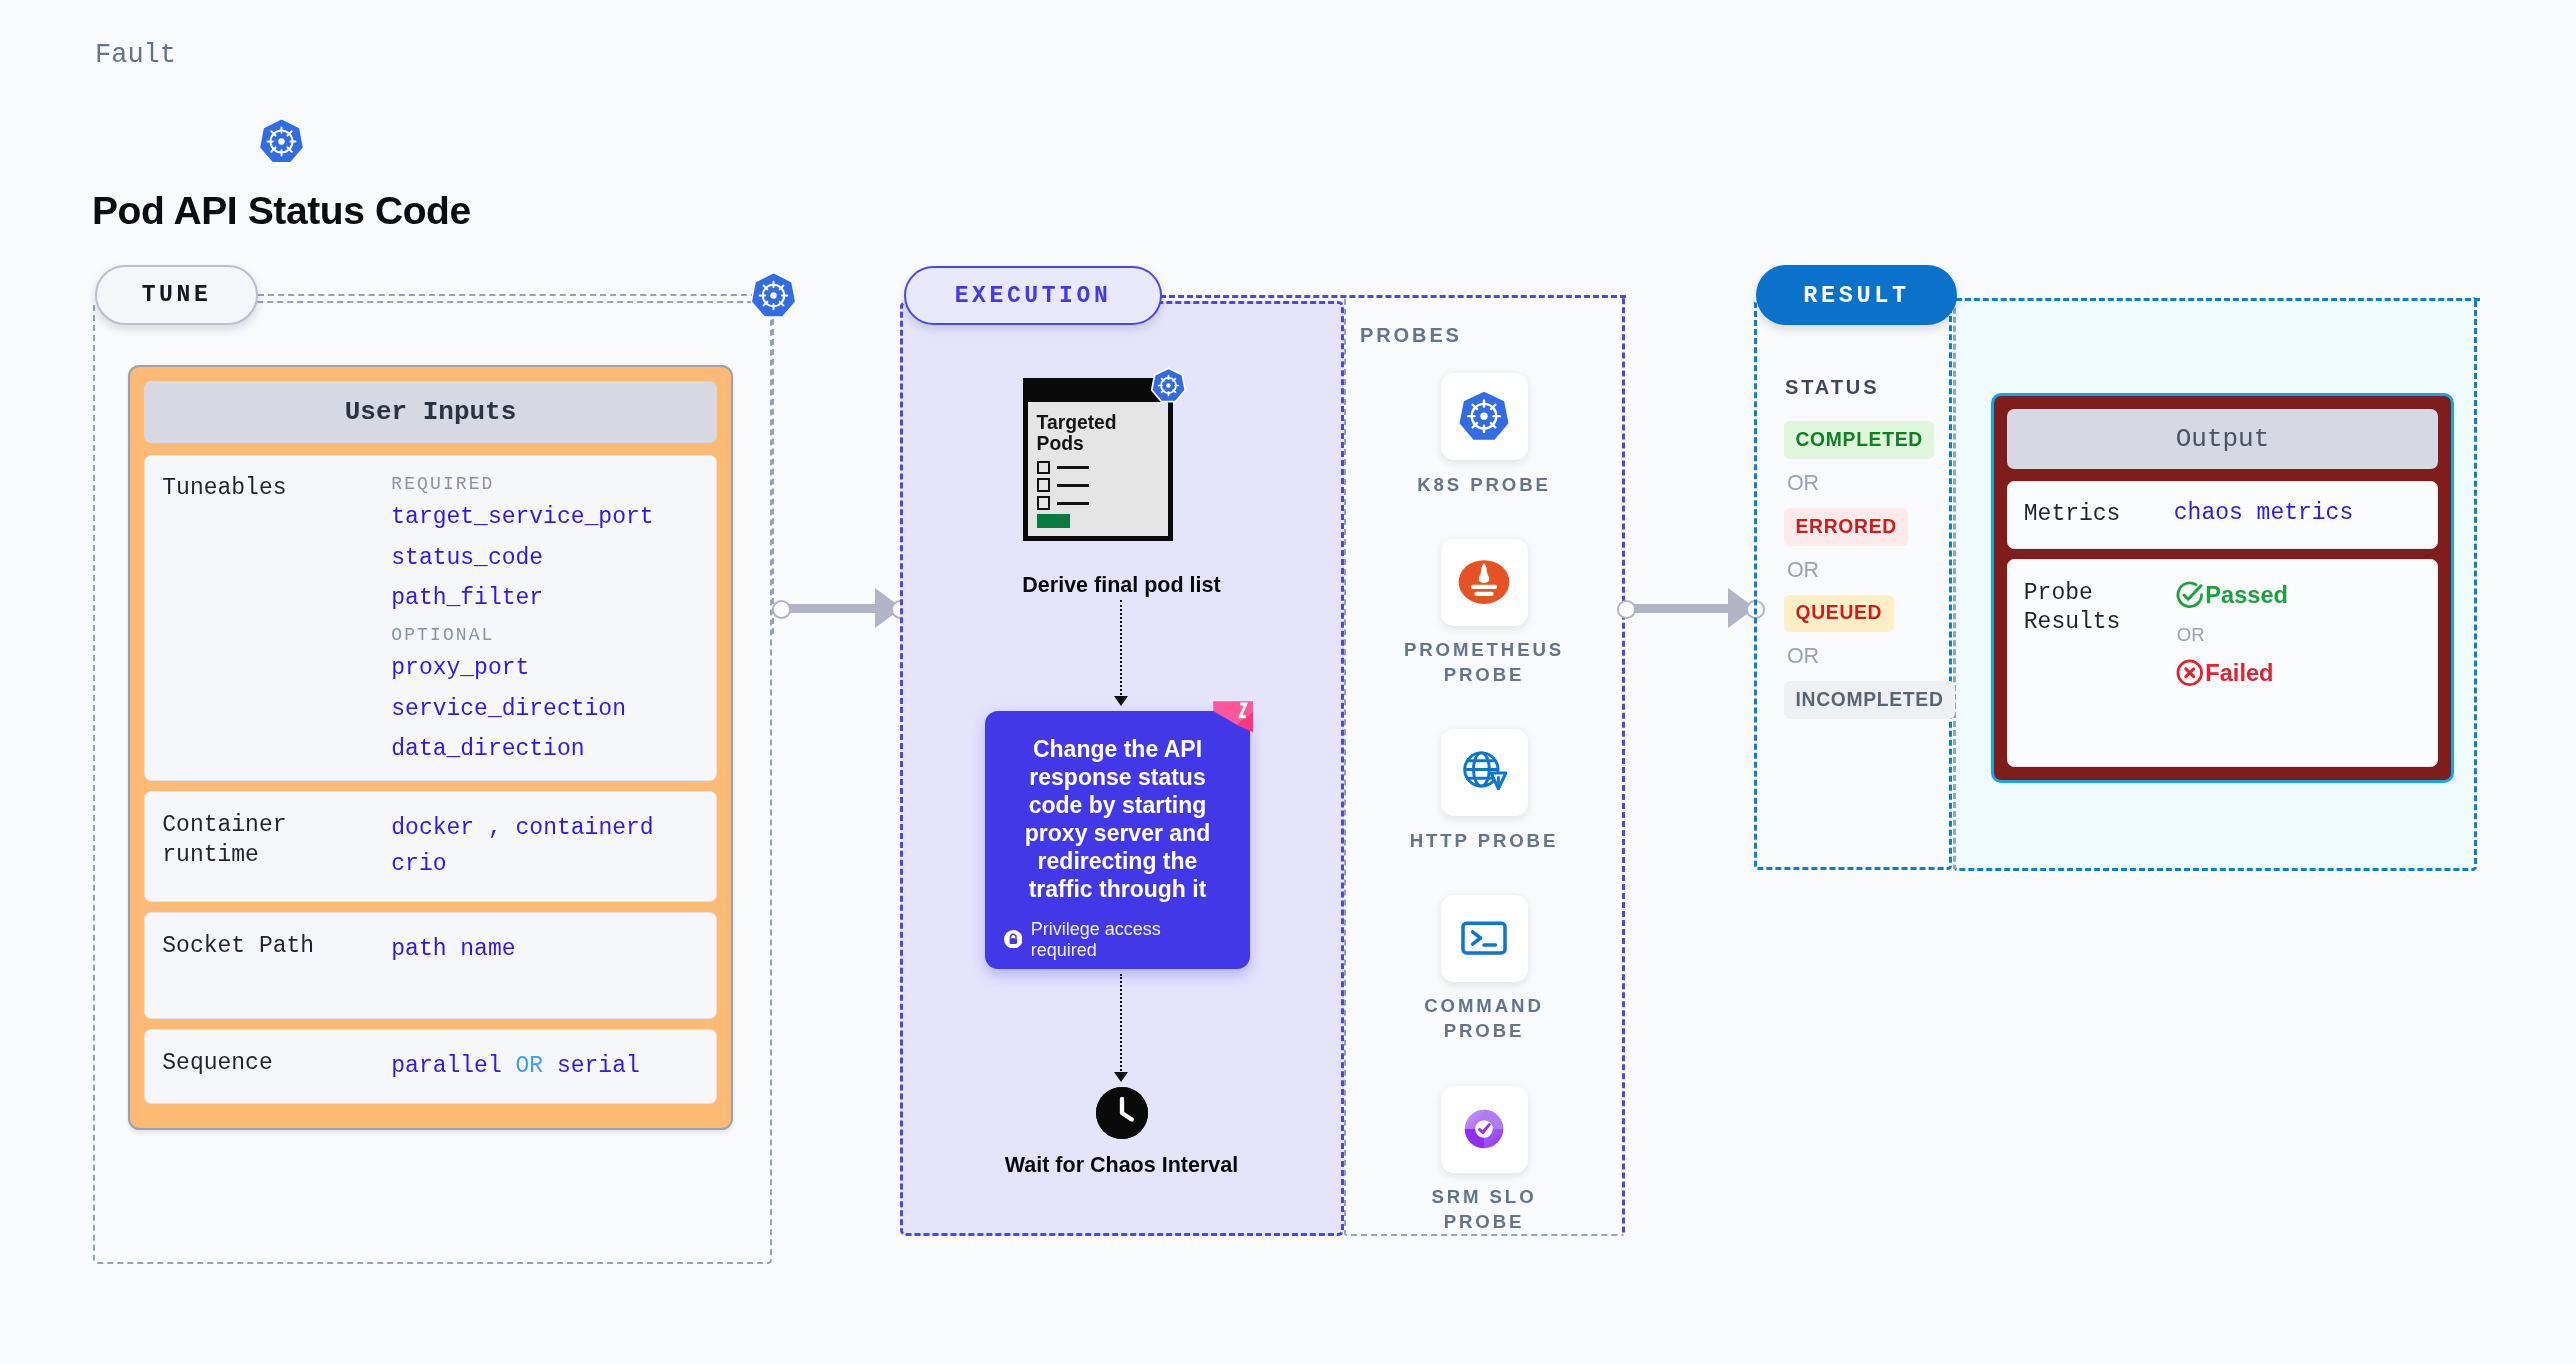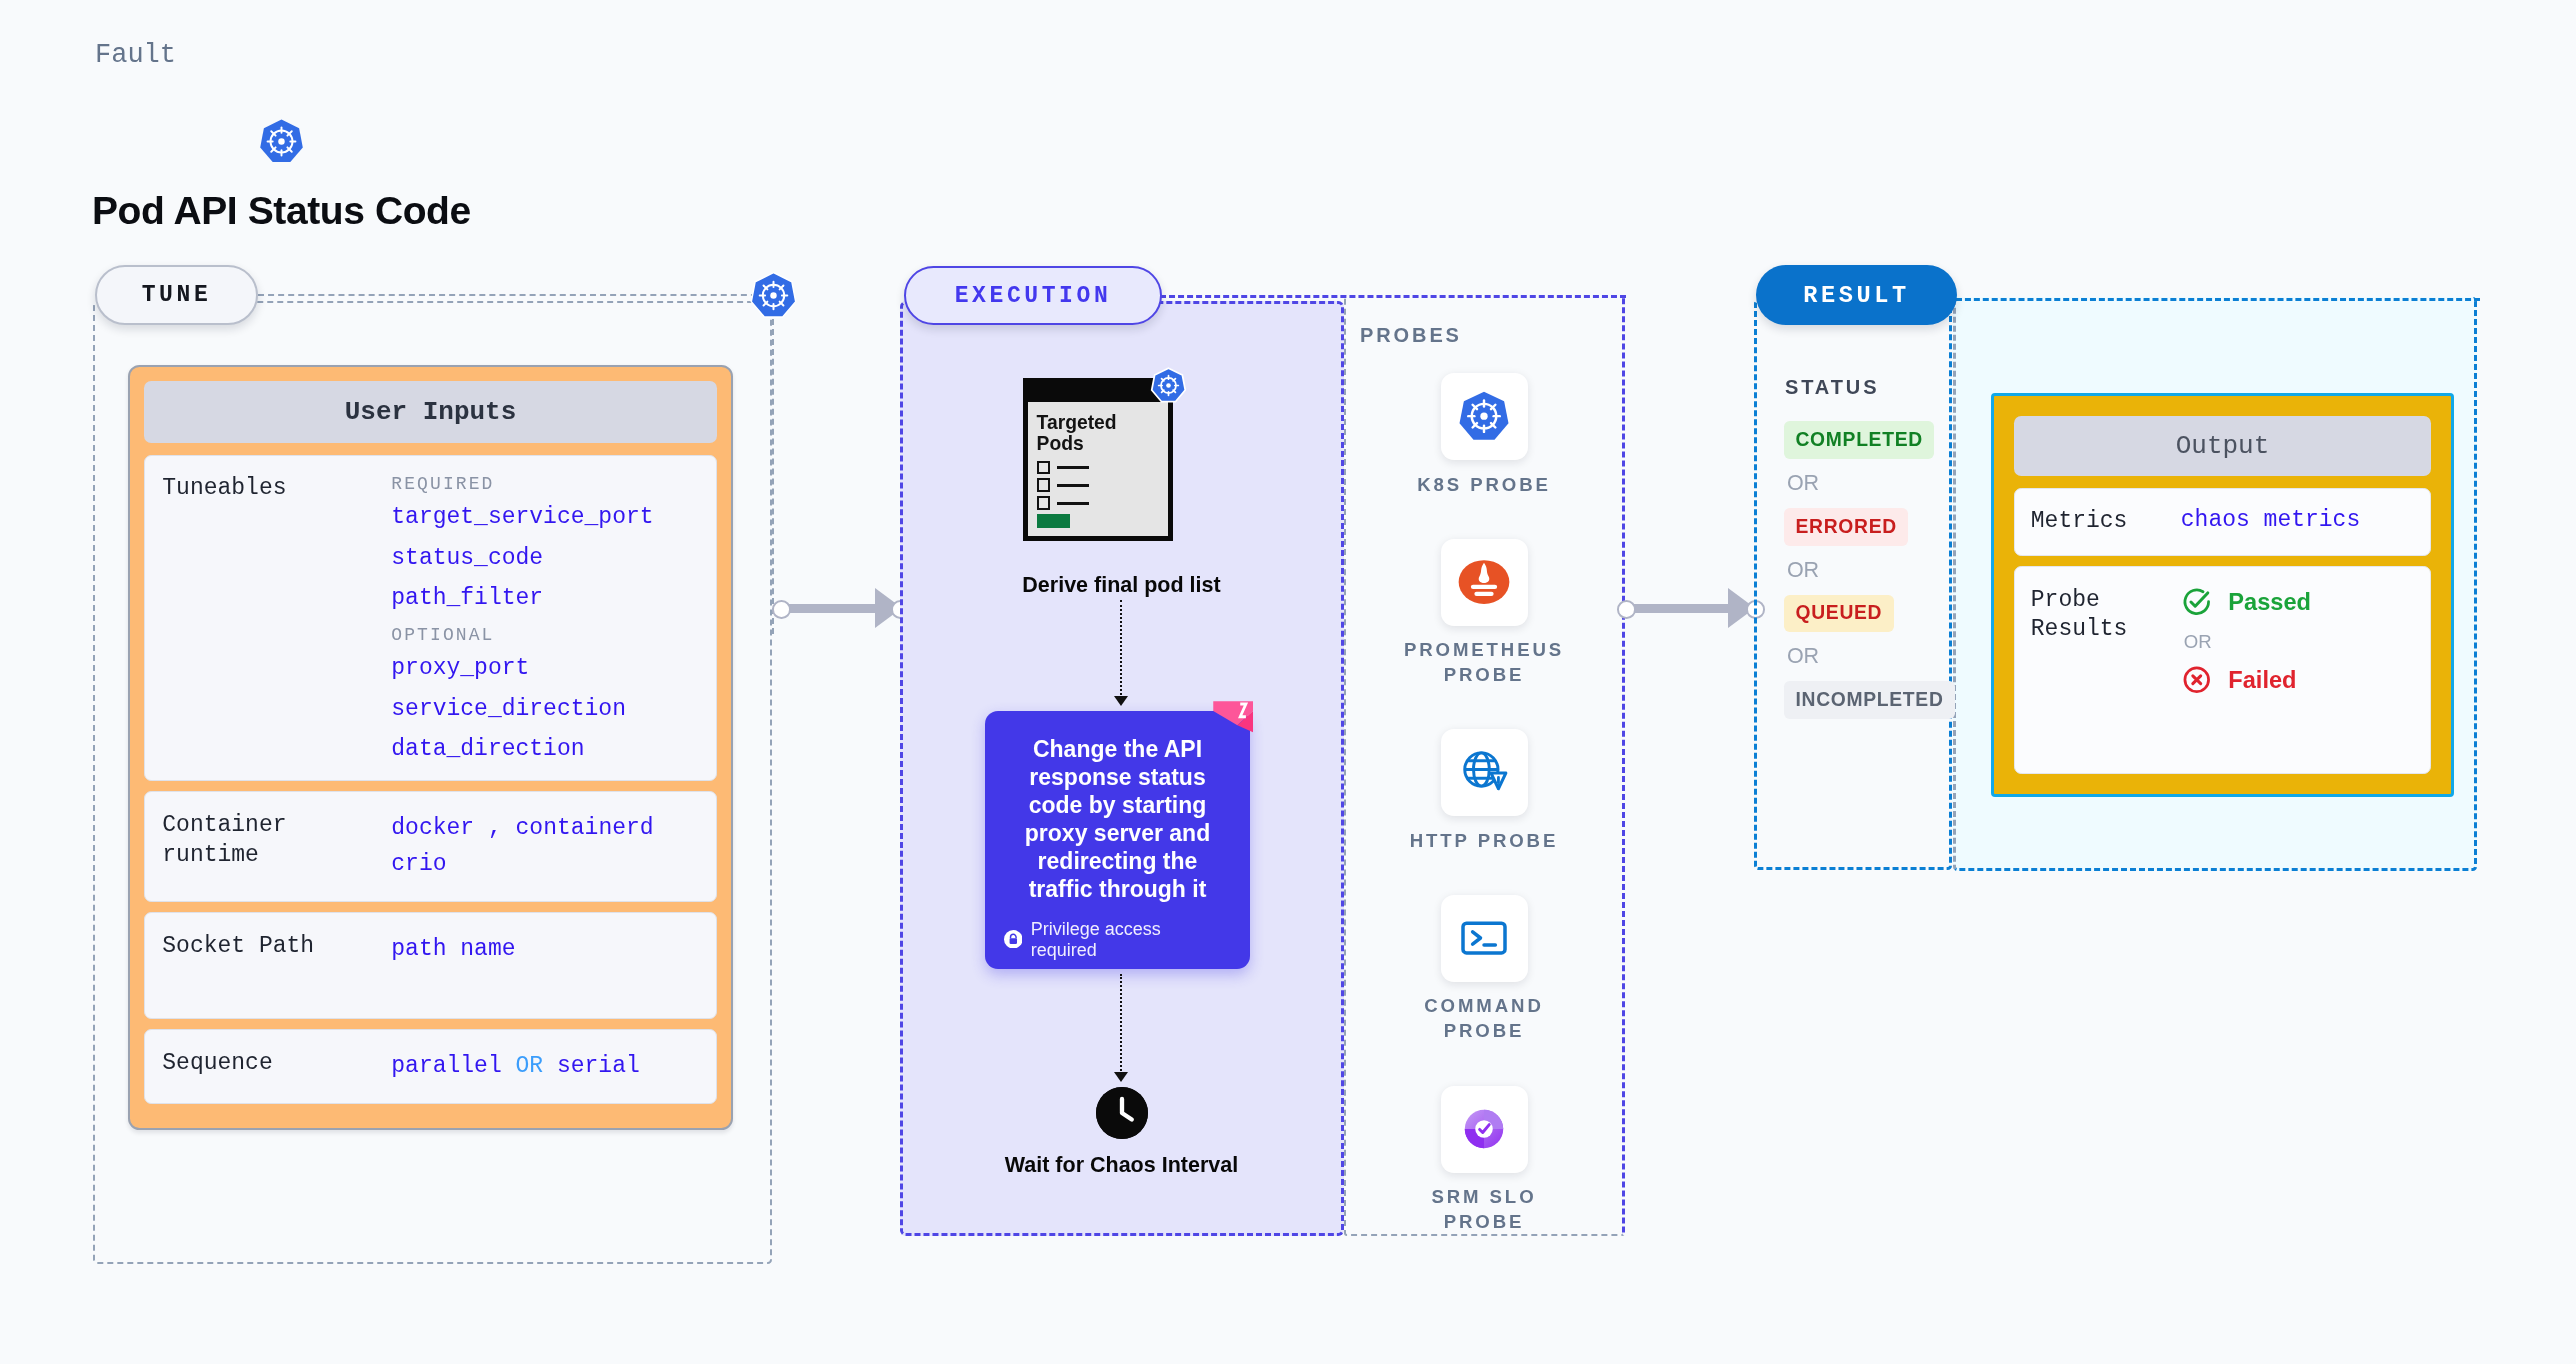--- a/index.html
+++ b/index.html
@@ -164,39 +164,39 @@
   #status-list { position: absolute; left: 1784px; top: 421px; width: 158px; }
   .status-badge {
     display: inline-block; border-radius: 5.7px; padding: 7.9px 11.5px;
     font-size: 19.3px; font-weight: bold; letter-spacing: 0.7px;
   }
   .status-or { font-size: 21.5px; color: #9aa3b2; margin: 12px 0 12px 2.9px; }
 
   
   #output-card {
     position: absolute; left: 1991px; top: 393px; width: 463px;
-    background: #eab308; border: 3.6px solid #11a8e8; border-radius: 4px;
-    padding: 20px;
+    background: #7f1d1d; border: 3.6px solid #11a8e8; border-radius: 10px;
+    padding: 13px;
   }
   #output-header {
     background: #d6d8e3; border-radius: 7.2px; height: 60px;
     display: flex; align-items: center; justify-content: center;
     font-family: "Liberation Mono", monospace; font-size: 26px;
     color: #4b5260; margin-bottom: 11.5px;
   }
   .out-row {
     background: #fbfcfe; border: 1.4px solid #e4e7ee; border-radius: 7.2px;
     display: flex; padding: 18.6px 15.8px; margin-bottom: 10px;
   }
   .out-row:last-child { margin-bottom: 0; }
   .out-label { font-family: "Liberation Mono", monospace; font-size: 23px;
     color: #1f2430; width: 150px; flex: none; line-height: 1.28; }
   .out-values { flex: 1; }
   #metrics-value { font-family: "Liberation Mono", monospace; font-size: 23px; color: #3216f0; }
-  .pr-line { display: flex; align-items: center; gap: 16px; }
+  .pr-line { display: flex; align-items: center; gap: 0; }
   .pr-text { font-size: 23.6px; font-weight: bold; }
   #pr-or { font-size: 18.6px; color: #9aa3b2; margin: 11.5px 0 11.5px 2.9px; }
 
   
   .conn { position: absolute; height: 0; }
   .conn-line { position: absolute; height: 9.3px; background: #b0b4c6; }
   .conn-dot {
     position: absolute; width: 18.6px; height: 18.6px; border-radius: 50%;
     background: #ffffff; border: 2.9px solid #b0b4c6;
   }

